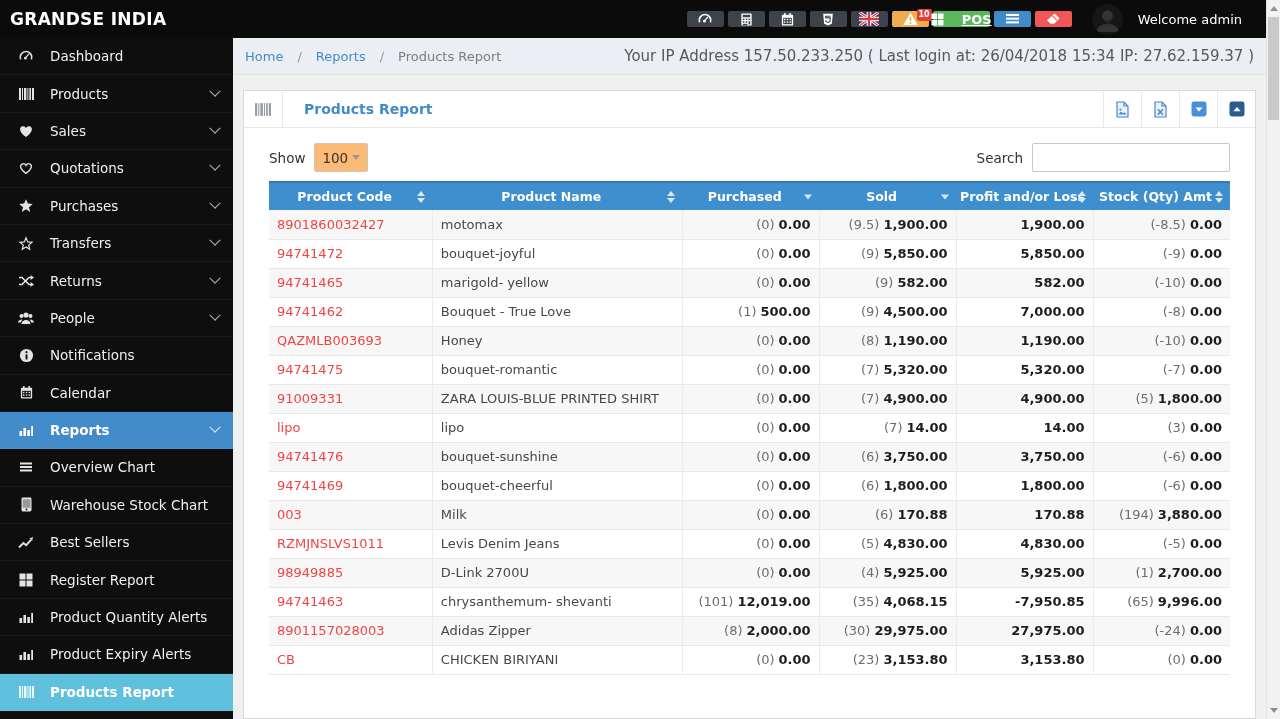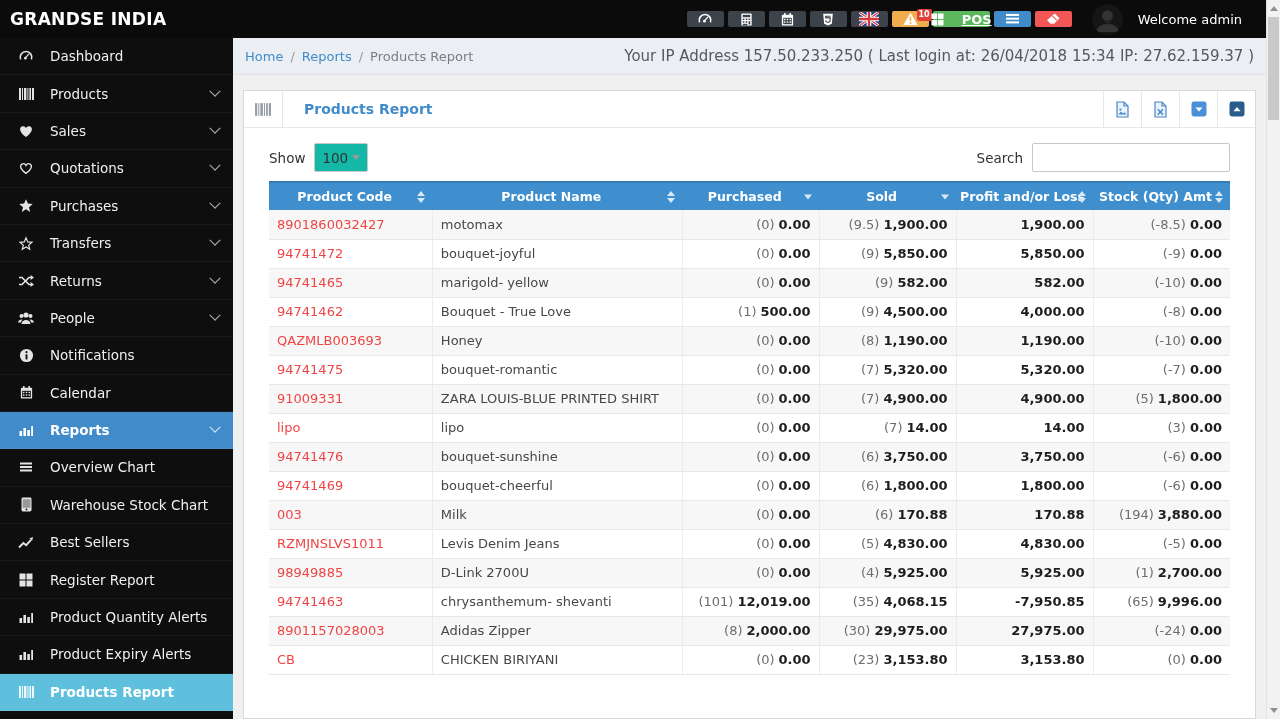--- a/index.html
+++ b/index.html
@@ -35,38 +35,38 @@
   .sitem.active-main { background:#428bca; }
   .sitem.active-main .slabel { font-weight:bold; color:#fff; }
   .sitem.active-main .chev { border-color:#dce9f5; }
   .sitem.active-sub { background:#5fc0dd; }
   .sitem.active-sub .slabel { color:#fff; font-weight:bold; }
 
   
   .main { position:absolute; left:233px; top:38px; width:1033px; height:681px; background:#f0f0f0; overflow:hidden; }
   .breadcrumb-bar { height:37px; background:#ebeef2; border-bottom:1px solid #dde1e6;
                     display:flex; align-items:center; justify-content:space-between; padding:0 12px; }
-  .crumbs { font-size:13px; color:#95989c; display:flex; gap:7px; align-items:center; }
+  .crumbs { font-size:13px; color:#95989c; display:flex; gap:14px; align-items:center; }
   .crumbs .lnk { color:#428bca; cursor:pointer; text-decoration:none; }
   .crumbs .cur { color:#7a7d80; }
   .ip-text { font-size:15px; color:#55585c; white-space:nowrap; }
 
   .content { padding:15px 10px 0 10px; }
   .panel { background:#fff; border:1px solid #d9d9d9; height:629px; overflow:hidden; }
   .panel-head { height:37px; border-bottom:1px solid #e7e7e7; display:flex; align-items:stretch; }
   .ph-icon { width:39px; display:flex; align-items:center; justify-content:center;
              border-right:1px solid #e7e7e7; color:#959ba3; }
   .ph-title { display:flex; align-items:center; padding-left:21px; color:#428bca; font-weight:bold; font-size:14px; }
   .ph-actions { margin-left:auto; display:flex; }
   .pa-btn { width:38px; border-left:1px solid #e7e7e7; display:flex; align-items:center; justify-content:center; cursor:pointer; }
   .panel-sub { padding:12px 15px; font-size:13px; color:#454545; }
 
   .controls { display:flex; justify-content:space-between; align-items:center; margin:15px 25px 9px 25px; }
   .ctl-left, .ctl-right { display:flex; align-items:center; gap:9px; font-size:13.5px; color:#333; }
-  .selectbox { width:54px; height:29px; border:1px solid #c8c8c8; border-radius:2px; background:#14b8a6;
+  .selectbox { width:54px; height:29px; border:1px solid #c8c8c8; border-radius:2px; background:#fdba74;
                display:flex; align-items:center; justify-content:space-between; padding:0 7px; cursor:pointer; }
   .sel-caret { width:0; height:0; border-left:4px solid transparent; border-right:4px solid transparent;
                border-top:5px solid #9a9a9a; }
   .searchbox { width:198px; height:29px; border:1px solid #c8c8c8; border-radius:2px; font-size:13px; padding:0 6px;
                font-family:"DejaVu Sans",sans-serif; }
 
   
   .table-wrap { padding:0 25px; }
   table { width:100%; border-collapse:collapse; font-size:13px; table-layout:fixed; }
   thead th { background:#3f8fce; border-top:2px solid #3579b5; color:#fff; height:28px; font-size:12.5px;
@@ -590,21 +590,21 @@
                   <td class="num"><span class="qty">(0)</span><span class="amt">0.00</span></td>
                   <td class="num"><span class="qty">(9)</span><span class="amt">582.00</span></td>
                   <td class="num"><span class="amt">582.00</span></td>
                   <td class="num"><span class="qty">(-10)</span><span class="amt">0.00</span></td>
                 </tr>
                 <tr>
                   <td class="code">94741462</td>
                   <td class="name">Bouquet - True Love</td>
                   <td class="num"><span class="qty">(1)</span><span class="amt">500.00</span></td>
                   <td class="num"><span class="qty">(9)</span><span class="amt">4,500.00</span></td>
-                  <td class="num"><span class="amt">4,000.00</span></td>
+                  <td class="num"><span class="amt">7,000.00</span></td>
                   <td class="num"><span class="qty">(-8)</span><span class="amt">0.00</span></td>
                 </tr>
                 <tr>
                   <td class="code">QAZMLB003693</td>
                   <td class="name">Honey</td>
                   <td class="num"><span class="qty">(0)</span><span class="amt">0.00</span></td>
                   <td class="num"><span class="qty">(8)</span><span class="amt">1,190.00</span></td>
                   <td class="num"><span class="amt">1,190.00</span></td>
                   <td class="num"><span class="qty">(-10)</span><span class="amt">0.00</span></td>
                 </tr>

